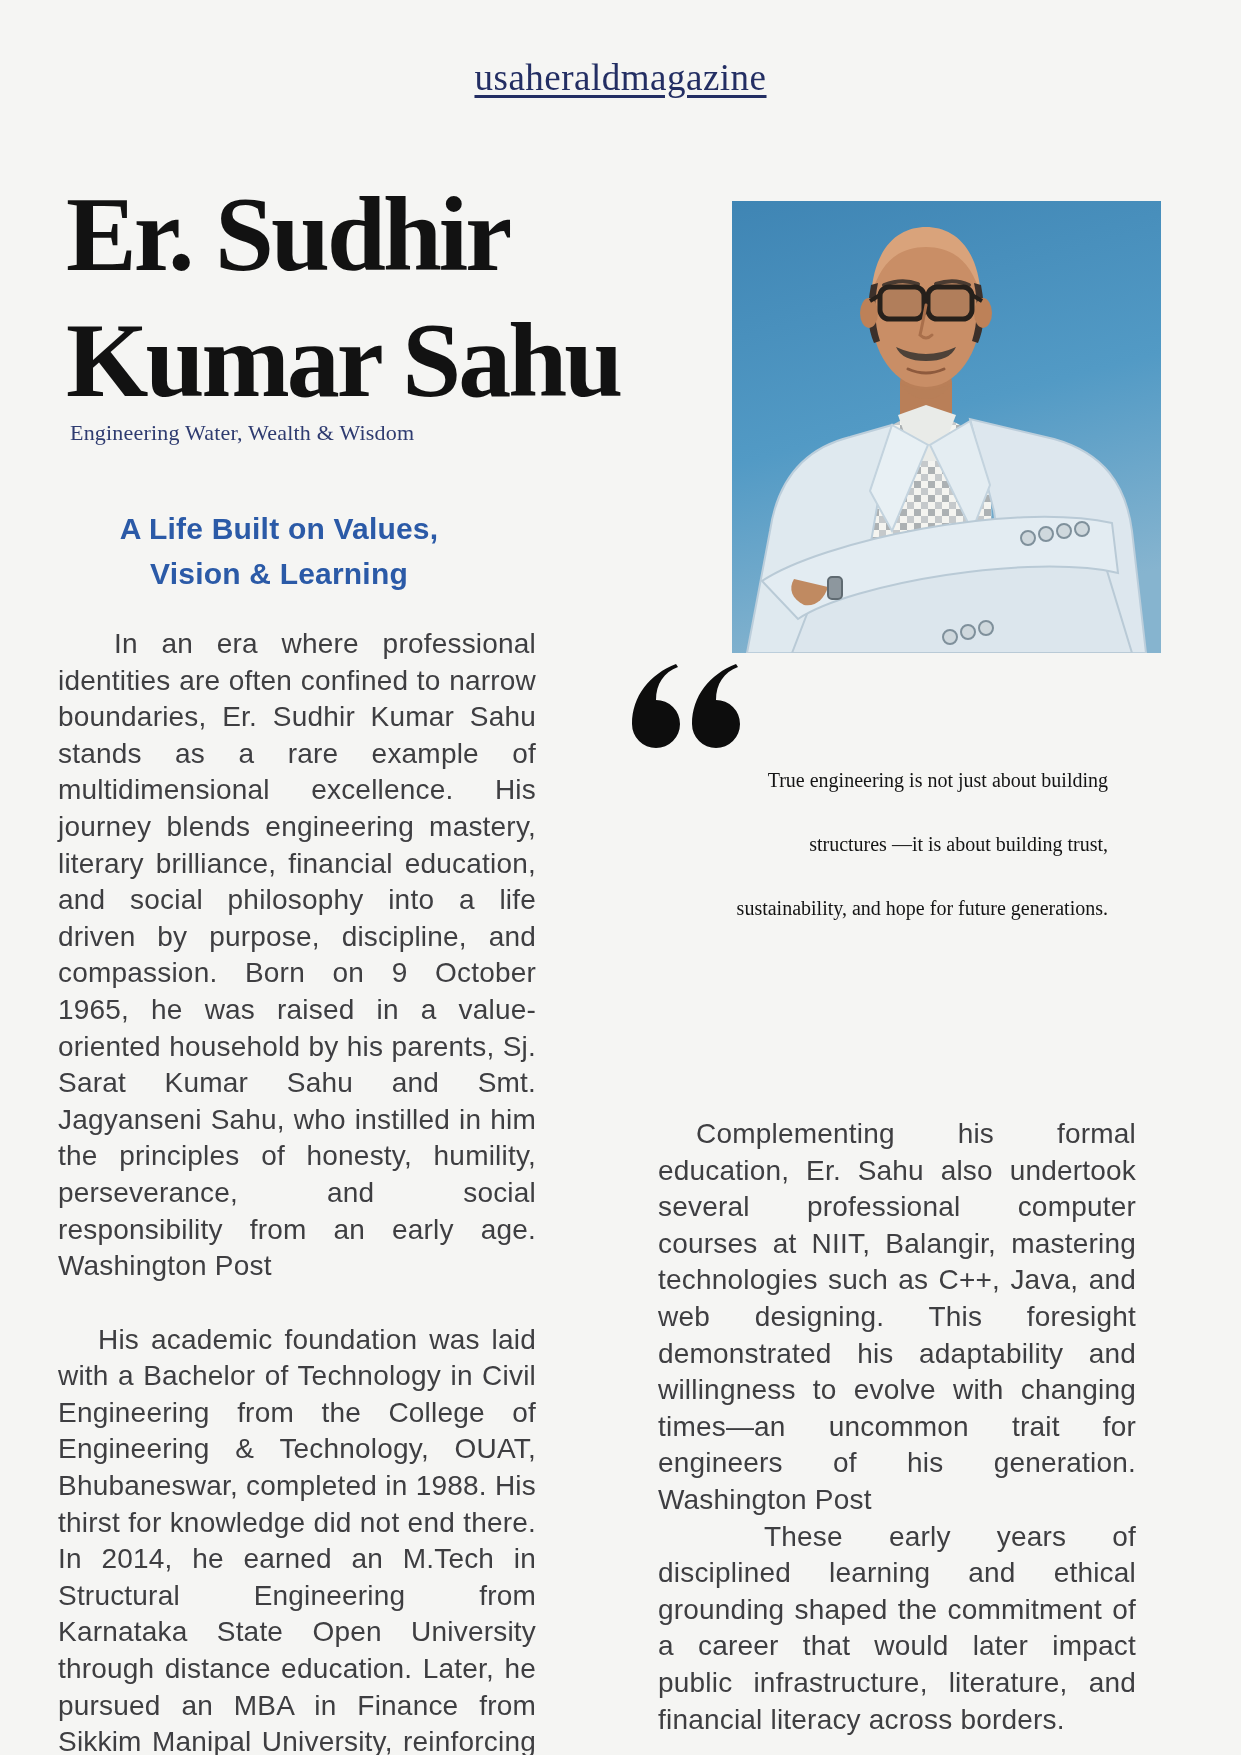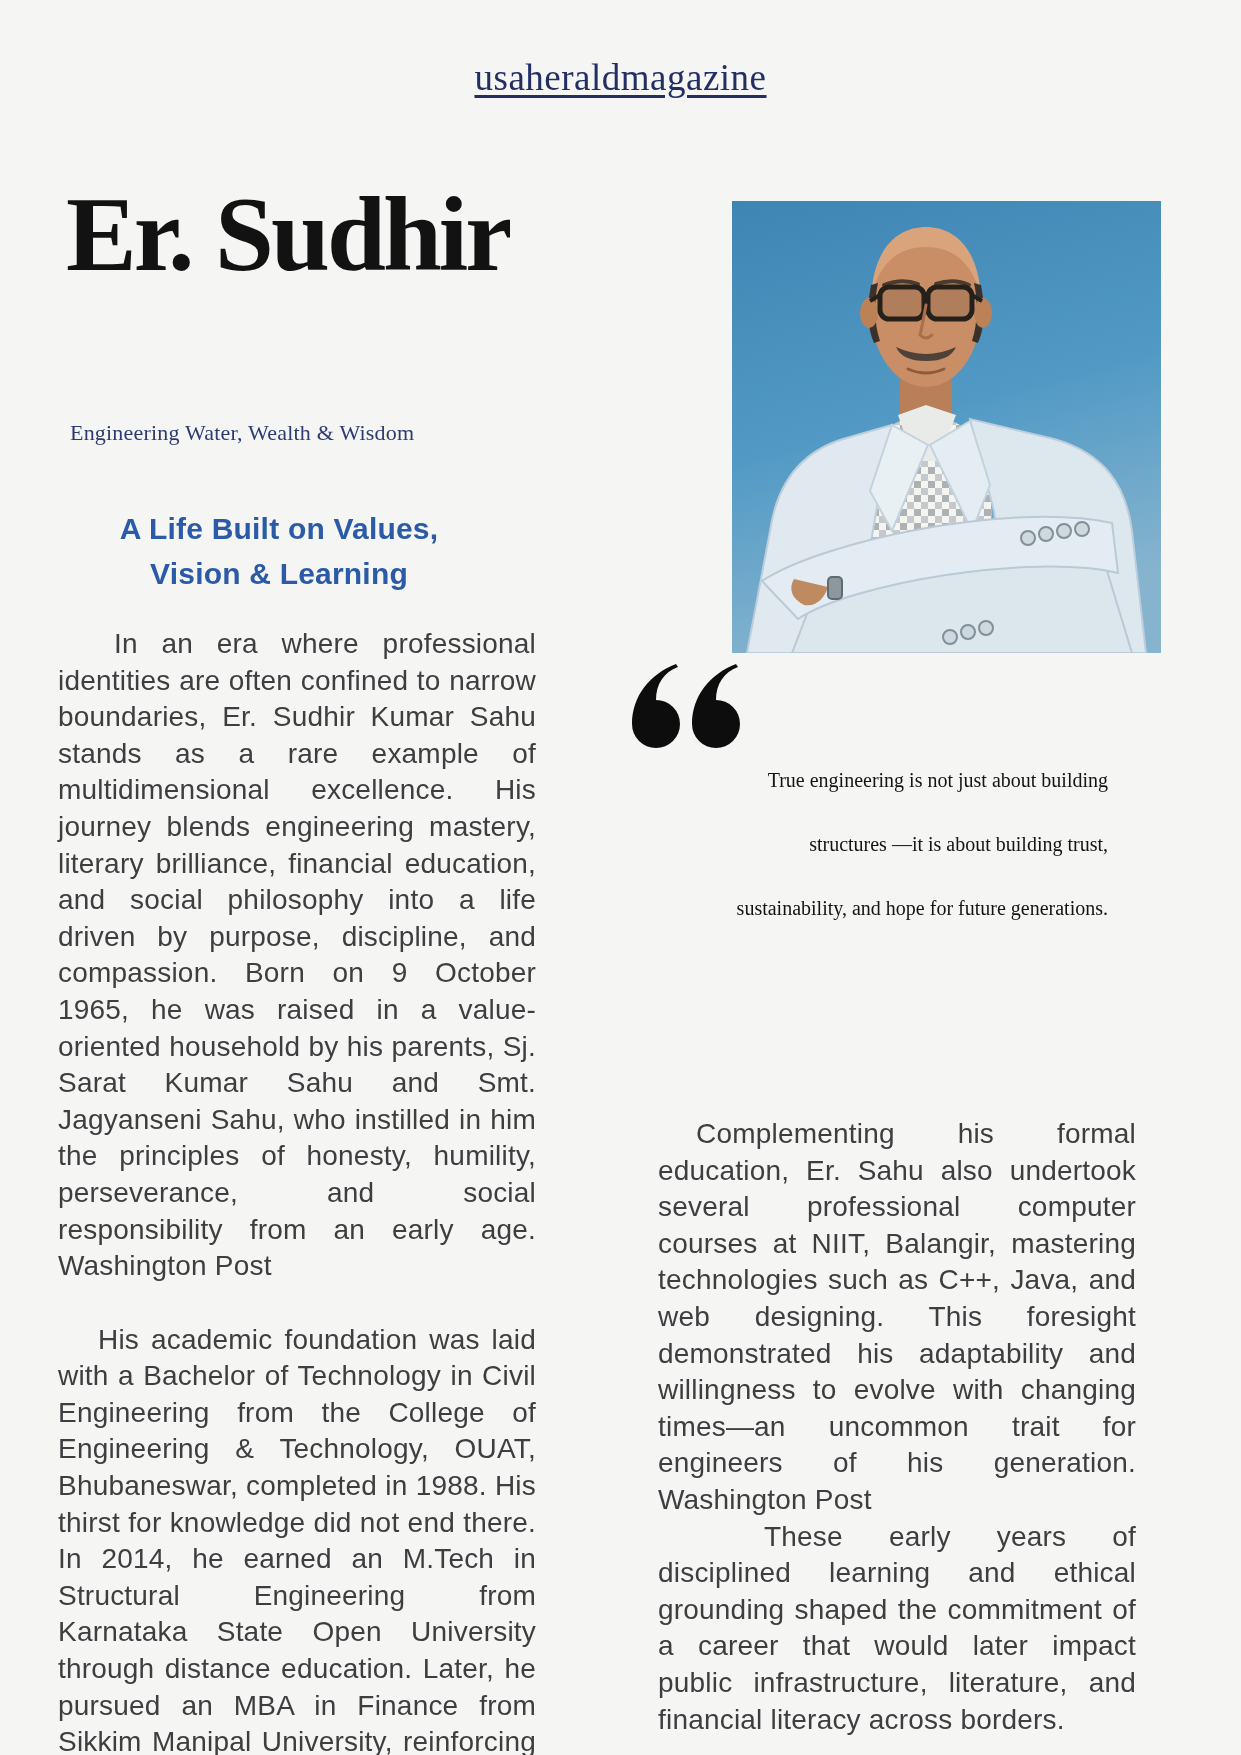--- a/index.html
+++ b/index.html
@@ -91,20 +91,21 @@
 </style>
 </head>
 <body>
 
 <div class="page">
 
   <div class="brand">usaheraldmagazine</div>
 
   <h1 class="title" style="margin:0;">
     <span style="display:block">Er. Sudhir</span>
+    <span style="display:block">Kumar Sahu</span>
   </h1>
 
   <div class="subtitle">Engineering Water, Wealth &amp; Wisdom</div>
 
   <div class="section-heading">
     <span style="display:block">A Life Built on Values,</span>
     <span style="display:block">Vision &amp; Learning</span>
   </div>
 
   <div class="photo">

